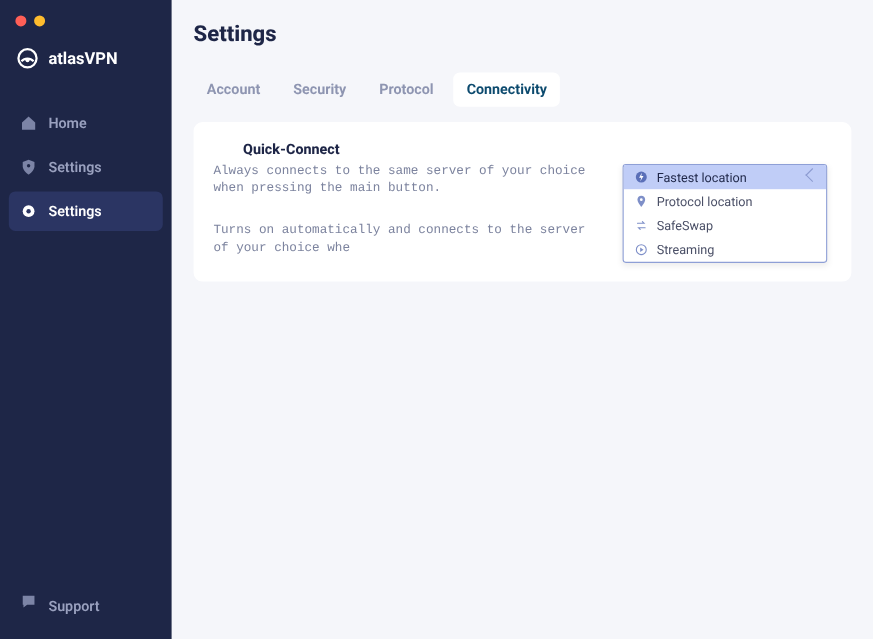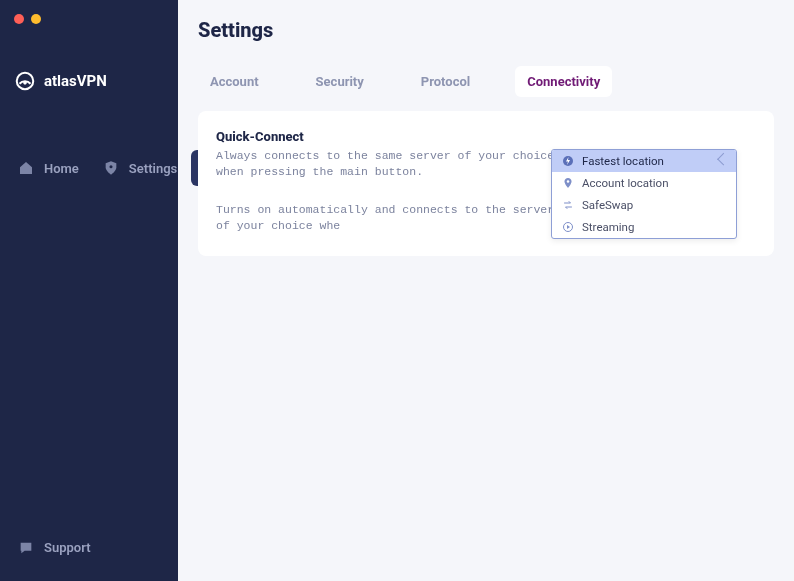--- a/index.html
+++ b/index.html
@@ -8,28 +8,27 @@
     font-family: -apple-system, BlinkMacSystemFont, "Segoe UI", Roboto, sans-serif;
     background: #f5f6fa;
     width: 794px;
     height: 581px;
     overflow: hidden;
     display: flex;
     position: relative;
   }
   
   .sidebar {
-    width: 178px;
+    width: 156px;
     height: 100%;
     background: #1e2647;
     display: flex;
     flex-direction: column;
     padding: 10px 8px;
     position: relative;
-    gap: 28px;
   }
   .traffic-lights {
     display: flex;
     gap: 7px;
     padding: 4px 6px 12px 6px;
   }
   .traffic-lights span {
     width: 10px; height: 10px; border-radius: 50%;
     display: inline-block;
   }
@@ -41,41 +40,41 @@
     gap: 8px;
     color: #fff;
     font-weight: 700;
     font-size: 15px;
     padding: 6px 6px 30px 6px;
   }
   .brand-logo {
     width: 22px; height: 22px;
     display: inline-flex; align-items: center; justify-content: center;
   }
-  .nav { display: flex; flex-direction: row; gap: 4px; }
+  .nav { display: flex; flex-direction: column; gap: 4px; }
   .nav-item {
     display: flex;
     align-items: center;
     gap: 10px;
     color: #9aa1bf;
     font-size: 13px;
     font-weight: 600;
     padding: 10px 10px;
     border-radius: 6px;
     cursor: pointer;
   }
   .nav-item .nav-icon { width: 16px; height: 16px; display:inline-flex; align-items:center; justify-content:center;}
   .nav-item.active {
     background: #2b3563;
     color: #fff;
   }
   .support {
     margin-top: auto;
     display: flex;
-    align-items: flex-start;
+    align-items: flex-end;
     gap: 10px;
     color: #9aa1bf;
     font-size: 13px;
     font-weight: 600;
     padding: 10px 10px 12px 10px;
     cursor: pointer;
   }
   
   .main {
     flex: 1;
@@ -83,65 +82,66 @@
     position: relative;
   }
   .page-title {
     font-size: 20px;
     font-weight: 800;
     color: #1e2647;
     margin-bottom: 18px;
   }
   .tabs {
     display: flex;
-    gap: 33px;
+    gap: 6px;
     align-items: center;
     margin-bottom: 14px;
     margin-top: 24px;
   }
   .tab {
     font-size: 13px;
     font-weight: 700;
     color: #8e95b1;
     padding: 8px 12px;
     border-radius: 6px;
     cursor: pointer;
   }
   .tab.active {
     background: #fff;
-    color: #701a75;
+    color: #0c4a6e;
   }
   .panel {
     background: #fff;
     border-radius: 8px;
     padding: 18px 18px 22px 18px;
     position: relative;
   }
   .setting {
     margin-bottom: 22px;
   }
   .setting:last-child { margin-bottom: 0; }
   .setting-title {
     font-size: 13px;
     font-weight: 800;
     color: #1e2647;
     margin-bottom: 4px;
+    margin-left: 27px;
   }
   .setting-desc {
     font-size: 11.5px;
     color: #7c839e;
     max-width: 350px;
     line-height: 1.4;
     font-family: Liberation Mono, monospace;
   }
   
   .dropdown {
     position: absolute;
     top: 149px;
-    left: 551px;
+    left: 566px;
     width: 186px;
     background: #fff;
     border: 1px solid #8e9fd6;
     border-radius: 3px;
     box-shadow: 0 2px 6px rgba(0,0,0,0.08);
     font-size: 11.5px;
     color: #4a4f66;
     overflow: hidden;
     z-index: 10;
   }
@@ -261,21 +261,21 @@
     </span>
     <span>Fastest location</span>
   </div>
   <div class="dropdown-option">
     <span class="opt-icon">
       <svg viewBox="0 0 24 24" width="12" height="12">
           <path d="M12 2 C8 2 5 5 5 9 C5 14 12 22 12 22 C12 22 19 14 19 9 C19 5 16 2 12 2 Z" fill="#7e8fc8"></path>
           <circle cx="12" cy="9" r="2.5" fill="#fff"></circle>
         </svg>
     </span>
-    <span>Account location</span>
+    <span>Protocol location</span>
   </div>
   <div class="dropdown-option">
     <span class="opt-icon">
       <svg viewBox="0 0 24 24" width="12" height="12">
           <path d="M5 8 H17 L14 5 M19 16 H7 L10 19" fill="none" stroke="#7e8fc8" stroke-width="2" stroke-linecap="round"></path>
         </svg>
     </span>
     <span>SafeSwap</span>
   </div>
   <div class="dropdown-option">

